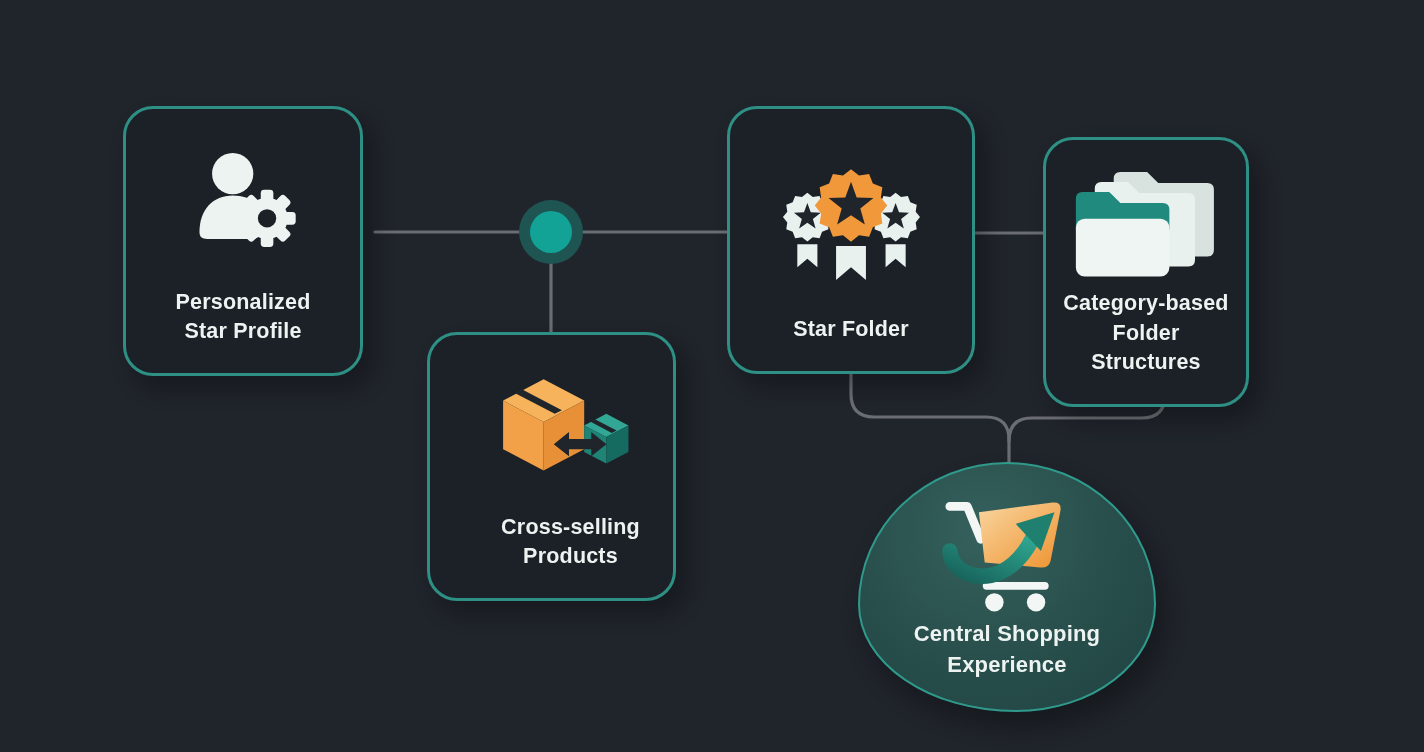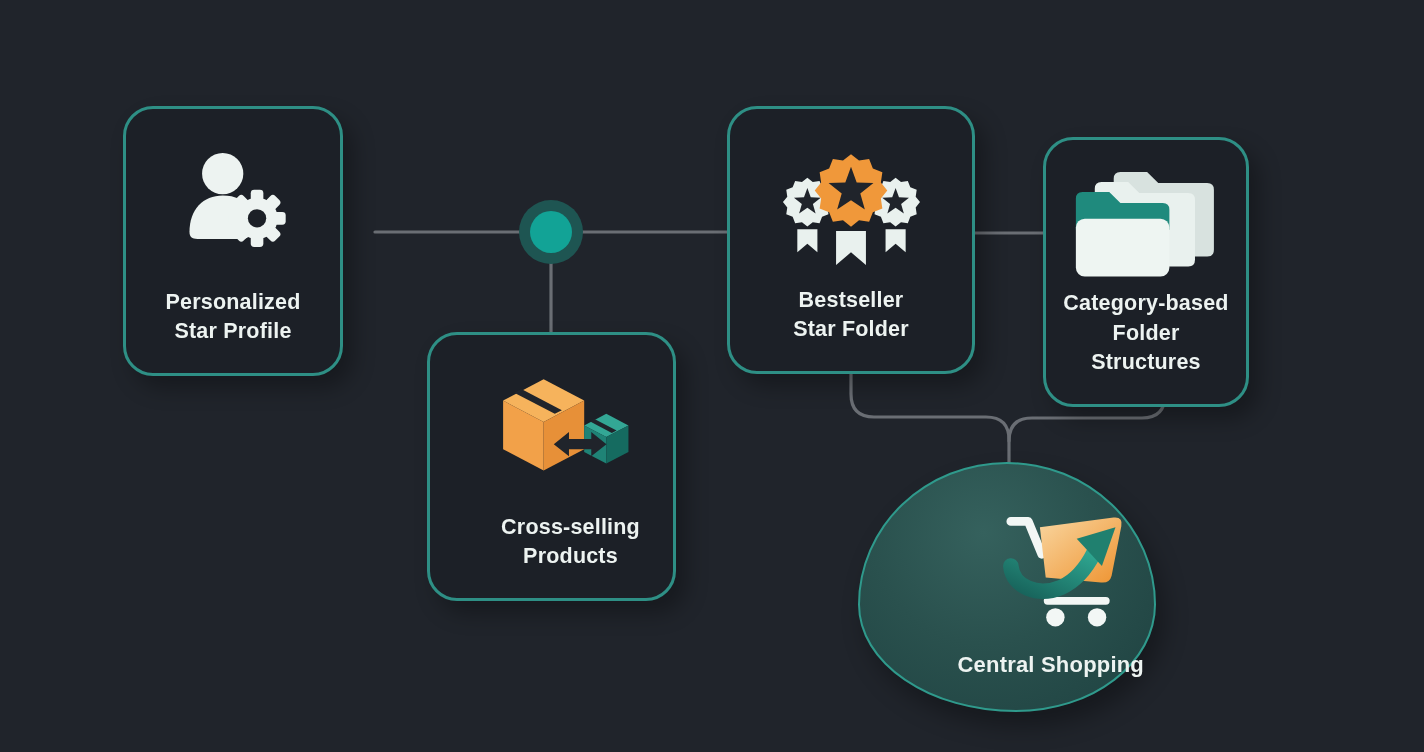--- a/index.html
+++ b/index.html
@@ -23,32 +23,32 @@
     padding-top:14px;
   }
   .label {
     flex:0 0 auto; text-align:center;
     color:#edf3f1; font-size:21.5px; font-weight:600;
     line-height:1.38; letter-spacing:0.2px;
     padding:0 10px 26px;
   }
   .label .line { display:block; }
 
-  #card-profile { left:123px; top:106px; width:220px; height:270px;gap:10px; }
+  #card-profile { left:123px; top:106px; width:240px; height:270px;gap:10px; }
   #card-cross   { left:427px; top:332px; width:249px; height:269px;padding-left:38px; }
   #card-best    { left:727px; top:106px; width:248px; height:268px; }
   #card-folders { left:1043px; top:105px; width:206px; height:270px;margin-top:32px; }
 
   .blob {
     position:absolute; left:858px; top:462px; width:298px; height:250px;
     box-sizing:border-box;
     background:radial-gradient(circle at 42% 28%, #35615d 0%, #2a514e 45%, #1e4140 100%);
     border:2.5px solid #2f9a8c;
     border-radius:50% 50% 47% 53% / 57% 57% 43% 43%;
-    display:flex; flex-direction:column; align-items:flex-end;
+    display:flex; flex-direction:column; align-items:center;
     box-shadow:8px 14px 24px rgba(0,0,0,0.32);
   }
   .blob .icon-wrap { padding-top:16px; }
   .blob .label { padding-bottom:30px; font-size:22px; }
 </style>
 </head>
 <body>
 
 <div class="canvas">
 
@@ -136,21 +136,20 @@
           <use href="#star5" fill="#20242b" transform="scale(1.15)"></use>
         </g>
         <g transform="translate(95,52) scale(1.1)">
           <use href="#ribbon" fill="#e9f1ee" transform="translate(0,18)"></use>
           <use href="#rosette" fill="#f0983a"></use>
           <use href="#star5" fill="#20242b" transform="scale(1.3)"></use>
         </g>
       </svg>
     </div>
     <div class="label">
-      <span class="line">Bestseller</span>
       <span class="line">Star Folder</span>
     </div>
   </div>
 
   <div class="card" id="card-folders">
     <div class="icon-wrap">
       <svg width="150" height="118" viewBox="0 0 134 106" xmlns="http://www.w3.org/2000/svg">
         <defs>
           <path id="folder" d="M4,14 Q4,8 10,8 L34,8 L44,18 L88,18 Q94,18 94,24 L94,78 Q94,84 88,84 L10,84 Q4,84 4,78 Z"></path>
         </defs>
@@ -185,16 +184,17 @@
         <path d="M46,26 L122,16 Q132,15 130,25 L120,76 Q118,84 109,83 L52,78 Z" fill="url(#og)"></path>
         <rect x="50" y="98" width="68" height="8" rx="4" fill="#f2f7f5"></rect>
         <circle cx="62" cy="119" r="9.5" fill="#f2f7f5"></circle>
         <circle cx="105" cy="119" r="9.5" fill="#f2f7f5"></circle>
         <path d="M16,66 C18,88 44,98 68,88 C84,81 94,68 102,52" stroke="url(#tg)" stroke-width="16" stroke-linecap="round" fill="none"></path>
         <polygon points="124,26 84,38 110,66" fill="#20806f"></polygon>
       </svg>
     </div>
     <div class="label">
       <span class="line">Central Shopping</span>
+      <span class="line">Experience</span>
     </div>
   </div>
 
 </div>
 
 </body></html>

